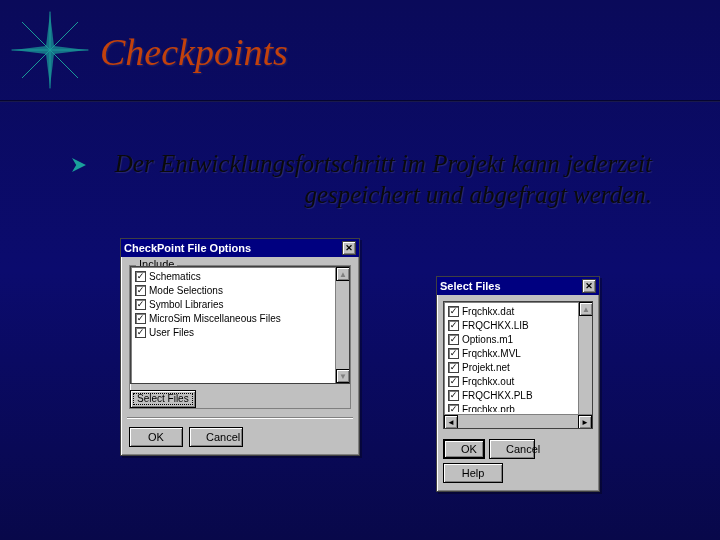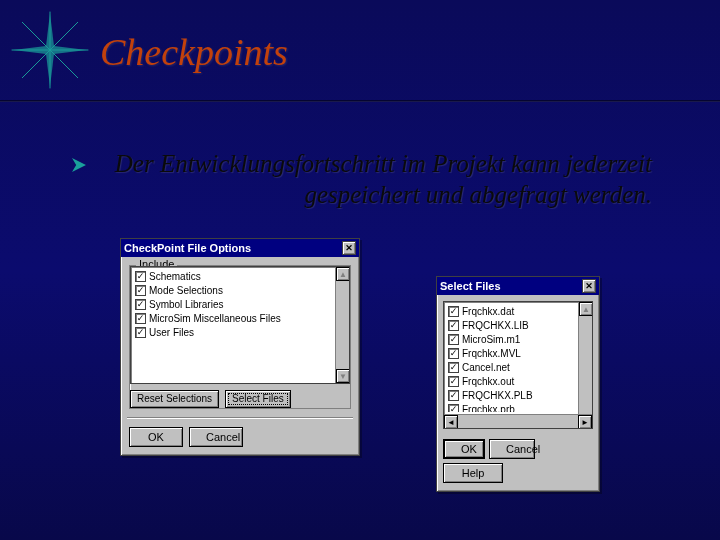--- a/index.html
+++ b/index.html
@@ -245,21 +245,20 @@
             <span class="cb">✓</span>
             <span>User Files</span>
           </div>
         </div>
       <div class="vscroll">
         <div class="btn top">▲</div>
         <div class="btn bot">▼</div>
       </div>
     </div>
     <div class="subrow">
-      <div class="w95btn">Reset Selections</div>
       <div class="w95btn dotted">Select Files</div>
     </div>
   </div>
   <div class="sep"></div>
   <div class="btnrow">
     <div class="w95btn" style="width:54px">OK</div>
     <div class="w95btn" style="width:54px">Cancel</div>
   </div>
 </div>
 
@@ -273,29 +272,29 @@
         <div class="list-item">
           <span class="cb">✓</span>
           <span>Frqchkx.dat</span>
         </div>
         <div class="list-item">
           <span class="cb">✓</span>
           <span>FRQCHKX.LIB</span>
         </div>
         <div class="list-item">
           <span class="cb">✓</span>
-          <span>MicroSim.m1</span>
+          <span>Options.m1</span>
         </div>
         <div class="list-item">
           <span class="cb">✓</span>
           <span>Frqchkx.MVL</span>
         </div>
         <div class="list-item">
           <span class="cb">✓</span>
-          <span>Cancel.net</span>
+          <span>Projekt.net</span>
         </div>
         <div class="list-item">
           <span class="cb">✓</span>
           <span>Frqchkx.out</span>
         </div>
         <div class="list-item">
           <span class="cb">✓</span>
           <span>FRQCHKX.PLB</span>
         </div>
         <div class="list-item">

